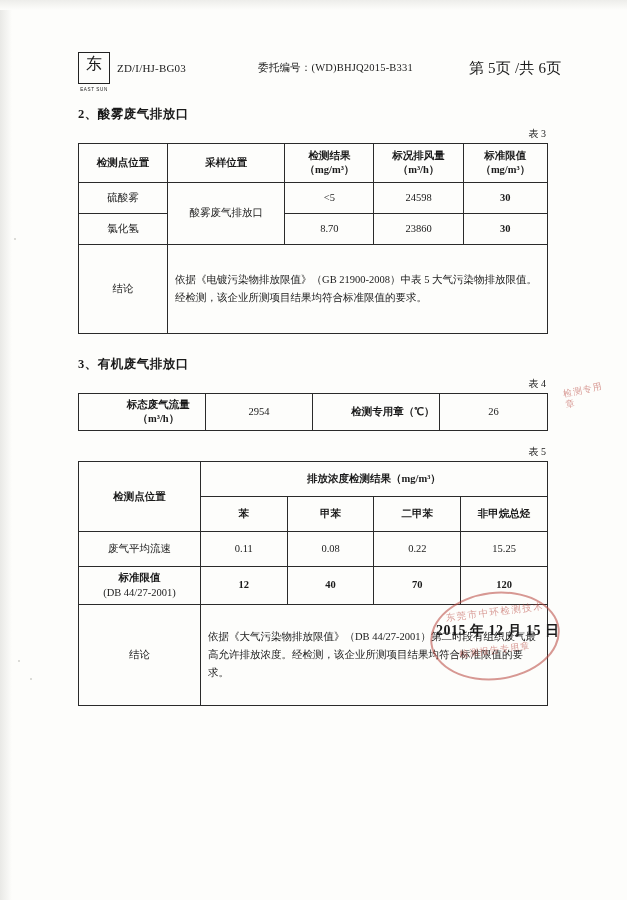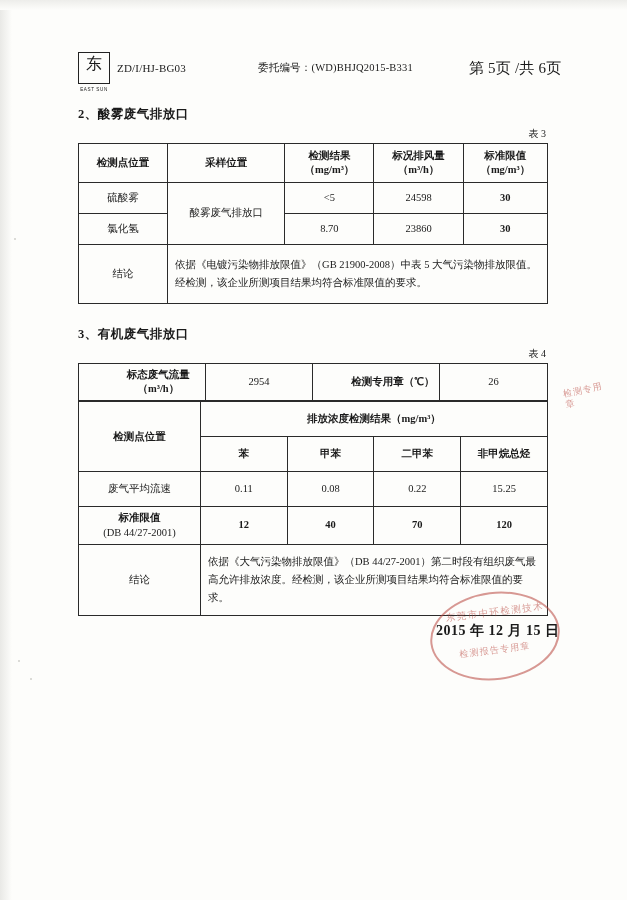--- a/index.html
+++ b/index.html
@@ -101,21 +101,21 @@
     border: 1px solid #2a2a2a;
     text-align: center;
     vertical-align: middle;
     font-size: 10.5px;
     padding: 4px 3px;
     line-height: 1.35;
   }
   .hd { font-weight: bold; }
   .concl {
     text-align: left;
-    padding: 6px 7px;
+    padding: 21px 7px;
     line-height: 1.7;
     font-size: 10.5px;
   }
   .t1 td { height: 22px; }
   .t1 .r-head td { height: 30px; }
   .t1 .r-concl td { height: 46px; }
 
   .t2 td { height: 26px; }
   .t2 .lbl { font-weight: bold; padding-left: 36px; }
 
@@ -282,20 +282,21 @@
       <tbody>
         <tr>
           <td class="lbl">标态废气流量（m³/h）</td>
           <td>2954</td>
           <td class="lbl">检测专用章（℃）</td>
           <td>26</td>
         </tr>
       </tbody>
     </table>
 
+    <div class="table-label" style="margin-top:14px;">表 5</div>
 
     <table class="t3">
       <colgroup>
         <col style="width:26%">
           <col style="width:18.5%">
           <col style="width:18.5%">
           <col style="width:18.5%">
           <col style="width:18.5%">
       </colgroup>
       <tbody>

